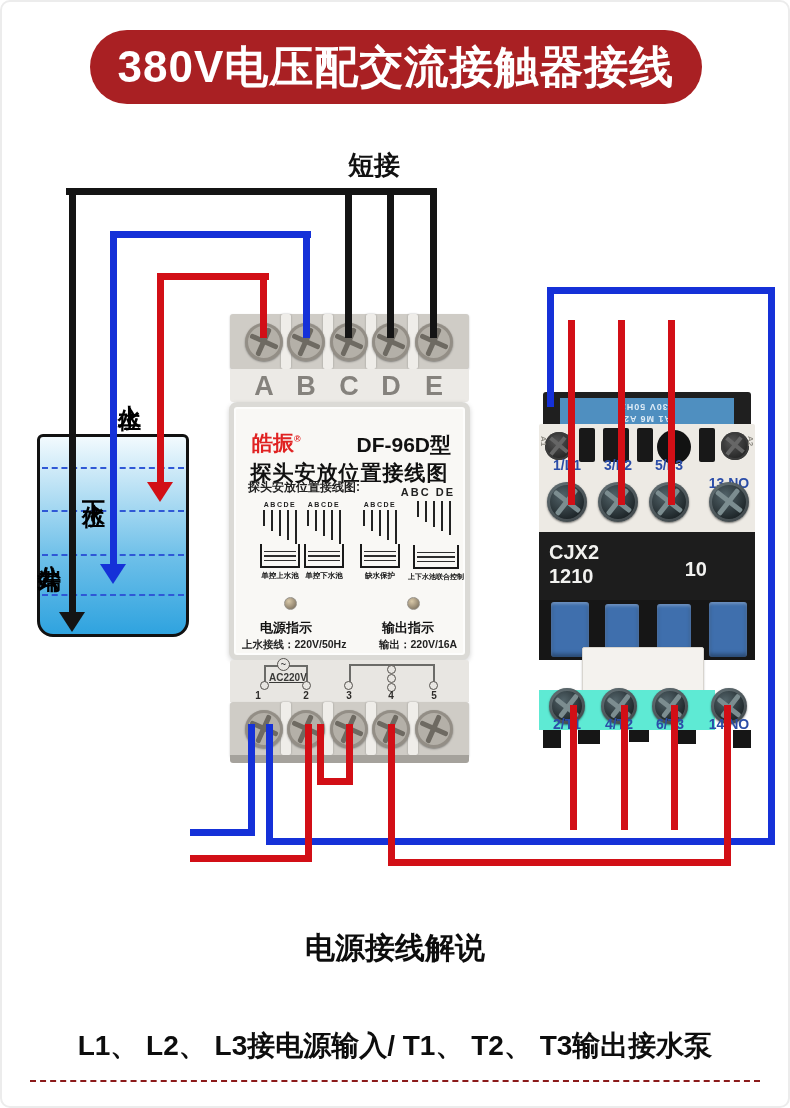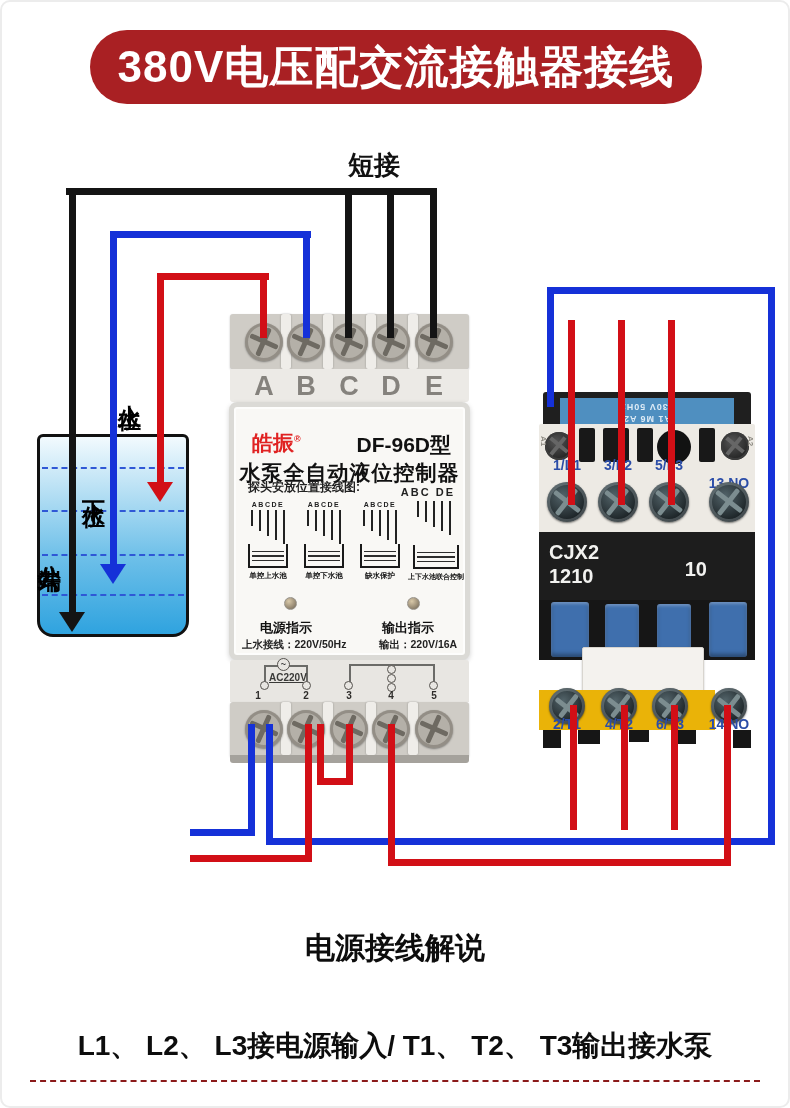--- a/index.html
+++ b/index.html
@@ -118,21 +118,21 @@
             background:radial-gradient(circle at 40% 35%,#53646a,#1a2124 72%);
             box-shadow:inset 0 0 0 3px rgba(200,210,214,.25),0 1px 2px rgba(0,0,0,.5);}
   .bigscrew::before{content:"";position:absolute;left:4px;right:4px;top:17px;height:5px;background:#7c8d90;transform:rotate(38deg);border-radius:2px;}
   .bigscrew::after{content:"";position:absolute;top:4px;bottom:4px;left:17px;width:5px;background:#7c8d90;transform:rotate(38deg);border-radius:2px;}
   .cx-mid{position:absolute;left:537px;top:530px;width:216px;height:70px;background:#1d1d1d;}
   .cx-model{position:absolute;left:10px;top:8px;color:#f2f2f0;font-size:20px;font-weight:bold;line-height:1.2;}
   .cx-aux{position:absolute;right:48px;top:26px;color:#f2f2f0;font-size:20px;font-weight:bold;margin-left:44px;}
   .cx-clamps{position:absolute;left:537px;top:598px;width:216px;height:60px;background:#161616;}
   .clampblue{position:absolute;background:var(--clamp-blue);border-radius:3px;box-shadow:inset 0 2px 3px rgba(255,255,255,.25),inset 0 -3px 4px rgba(0,0,0,.35);}
   .cx-plate{position:absolute;left:580px;top:645px;width:122px;height:47px;background:#f4f2ee;border:1px solid #d8d5cf;border-radius:2px;box-shadow:0 1px 2px rgba(0,0,0,.25);}
-  .cx-botstrip{position:absolute;left:537px;top:688px;width:176px;height:40px;background:#eab308;}
+  .cx-botstrip{position:absolute;left:537px;top:688px;width:176px;height:40px;background:#5eead4;}
   .cx-feet{position:absolute;background:#161616;}
 
   
   .f-title{position:absolute;left:0;right:0;top:926px;text-align:center;font-size:30px;font-weight:bold;color:#0d0d0d;}
   .f-line{position:absolute;left:20px;right:20px;text-align:center;font-size:28px;font-weight:600;color:#0d0d0d;}
   .f1{top:980px;}
   .f2{top:1025px;}
   .f-div{position:absolute;left:28px;right:28px;top:1078px;border-top:2px dashed var(--divider-red);}
 </style>
 </head>
@@ -170,25 +170,25 @@
     <span style="left:10px">A</span>
     <span style="left:52px">B</span>
     <span style="left:95px">C</span>
     <span style="left:137px">D</span>
     <span style="left:180px">E</span>
   </div>
 
   <div class="cover">
     <div class="brand"><span>皓振</span><sup>®</sup></div>
     <div class="model">DF-96D型</div>
-    <div class="pname">水泵全自动液位控制器</div>
+    <div class="pname">探头安放位置接线图</div>
     <div class="cap">探头安放位置接线图:</div>
     <div class="cap-right">ABC DE</div>
 
-    <div class="mini" style="left:8px">
+    <div class="mini" style="left:20px">
       <div class="mletters">ABCDE</div>
       <div class="mlines">
           <i></i>
           <i></i>
           <i></i>
           <i></i>
           <i></i>
         </div>
       <div class="bucket"></div>
       <div class="mlabel">单控上水池</div>

